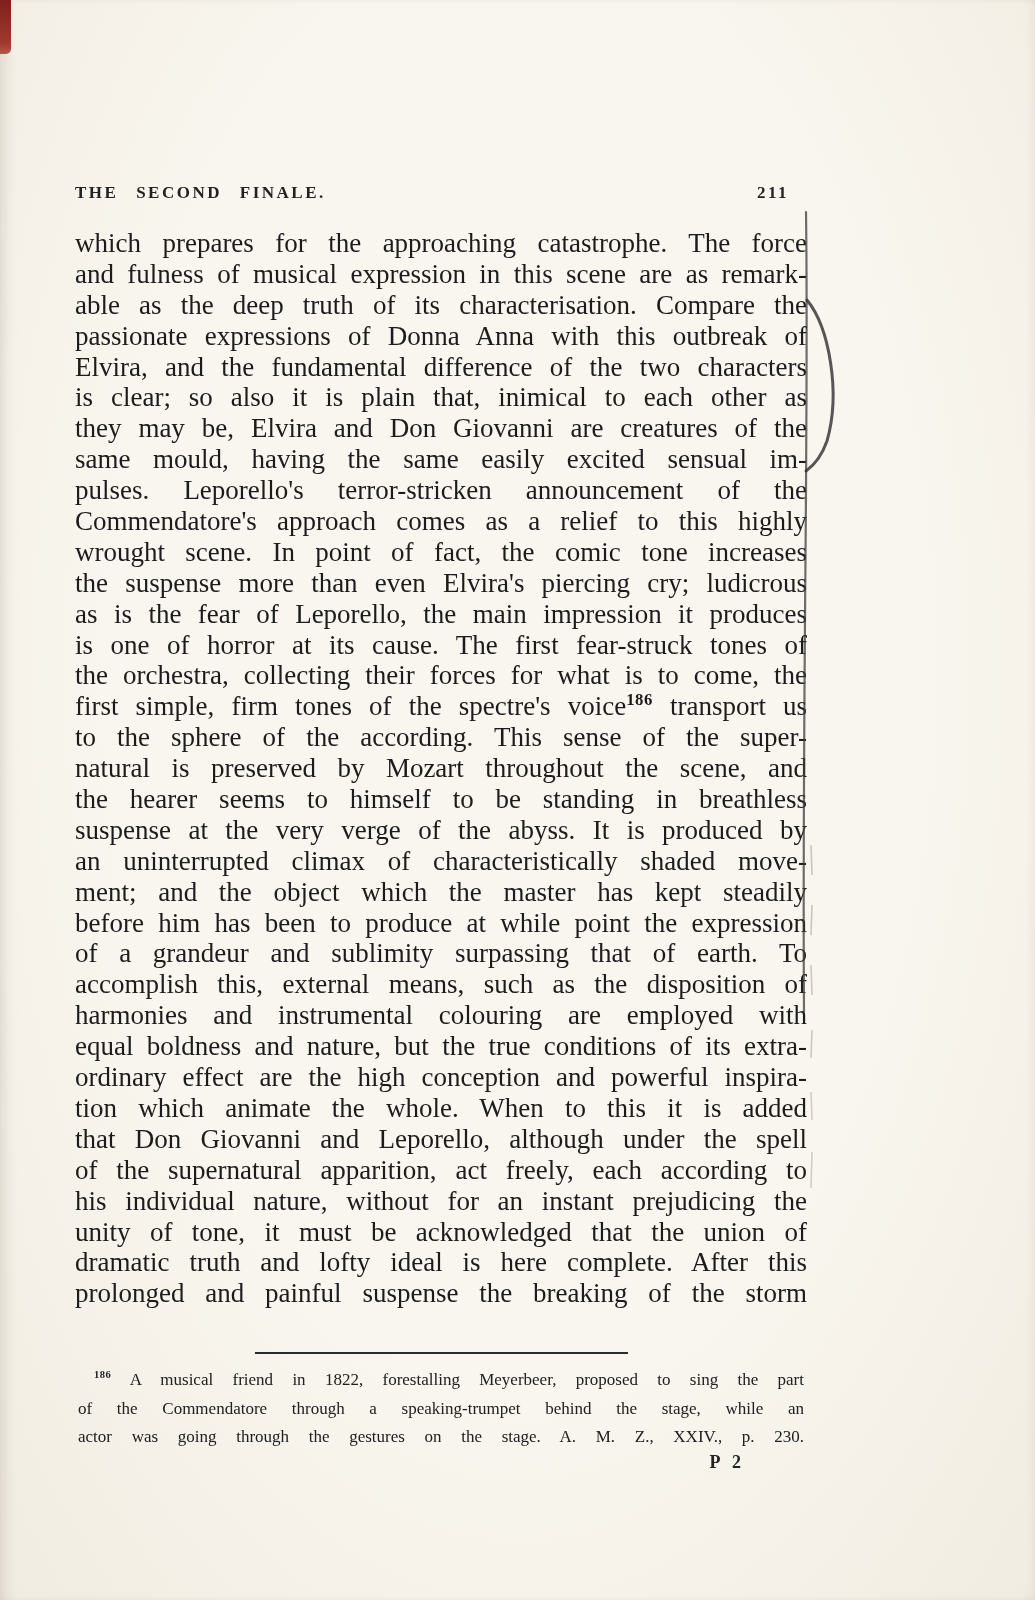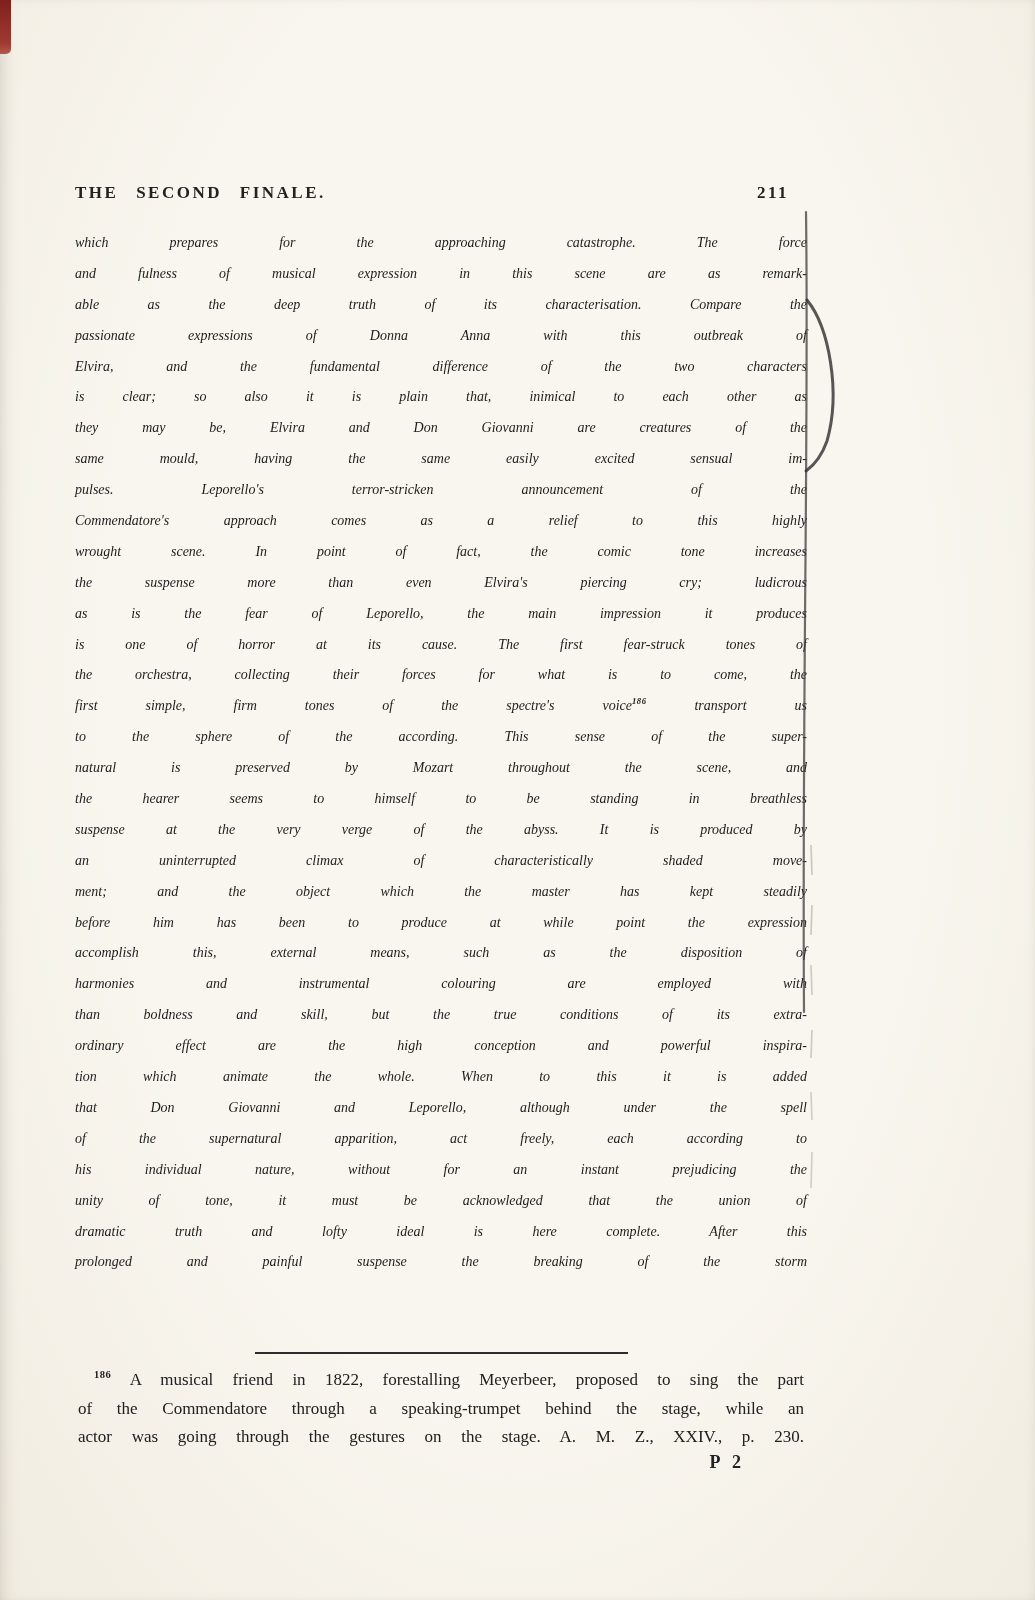--- a/index.html
+++ b/index.html
@@ -29,25 +29,24 @@
   }
   .page-number{
     position:absolute;right:18px;top:0;
     font-size:17px;font-weight:700;letter-spacing:2.5px;color:#222;
   }
   .body-block{
     position:absolute;top:228px;left:75px;width:732px;
   }
   .body-line{
     height:30.9px;line-height:30.9px;
-    font-size:14px;
+    font-size:27px;
     text-align:justify;text-align-last:justify;
     white-space:normal;
     color:#1c1c1c;
-    font-style:italic;
   }
   sup{
     font-size:0.62em;vertical-align:super;line-height:0;
     letter-spacing:.5px;font-weight:600;
   }
   .footnote-rule{
     position:absolute;top:1352px;left:255px;width:373px;
     border-top:2px solid #2c2c2c;height:0;
   }
   .footnote-block{
@@ -99,23 +98,24 @@
       <div class="body-line">is one of horror at its cause.  The first fear-struck tones of</div>
       <div class="body-line">the orchestra, collecting their forces for what is to come, the</div>
       <div class="body-line">first simple, firm tones of the spectre's voice<sup>186</sup> transport us</div>
       <div class="body-line">to the sphere of the according.  This sense of the super-</div>
       <div class="body-line">natural is preserved by Mozart throughout the scene, and</div>
       <div class="body-line">the hearer seems to himself to be standing in breathless</div>
       <div class="body-line">suspense at the very verge of the abyss.  It is produced by</div>
       <div class="body-line">an uninterrupted climax of characteristically shaded move-</div>
       <div class="body-line">ment; and the object which the master has kept steadily</div>
       <div class="body-line">before him has been to produce at while point the expression</div>
+      <div class="body-line">of a grandeur and sublimity surpassing that of earth.  To</div>
       <div class="body-line">accomplish this, external means, such as the disposition of</div>
       <div class="body-line">harmonies and instrumental colouring are employed with</div>
-      <div class="body-line">than boldness and skill, but the true conditions of its extra-</div>
+      <div class="body-line">equal boldness and nature, but the true conditions of its extra-</div>
       <div class="body-line">ordinary effect are the high conception and powerful inspira-</div>
       <div class="body-line">tion which animate the whole.  When to this it is added</div>
       <div class="body-line">that Don Giovanni and Leporello, although under the spell</div>
       <div class="body-line">of the supernatural apparition, act freely, each according to</div>
       <div class="body-line">his individual nature, without for an instant prejudicing the</div>
       <div class="body-line">unity of tone, it must be acknowledged that the union of</div>
       <div class="body-line">dramatic truth and lofty ideal is here complete.  After this</div>
       <div class="body-line">prolonged and painful suspense the breaking of the storm</div>
     </div>
 

